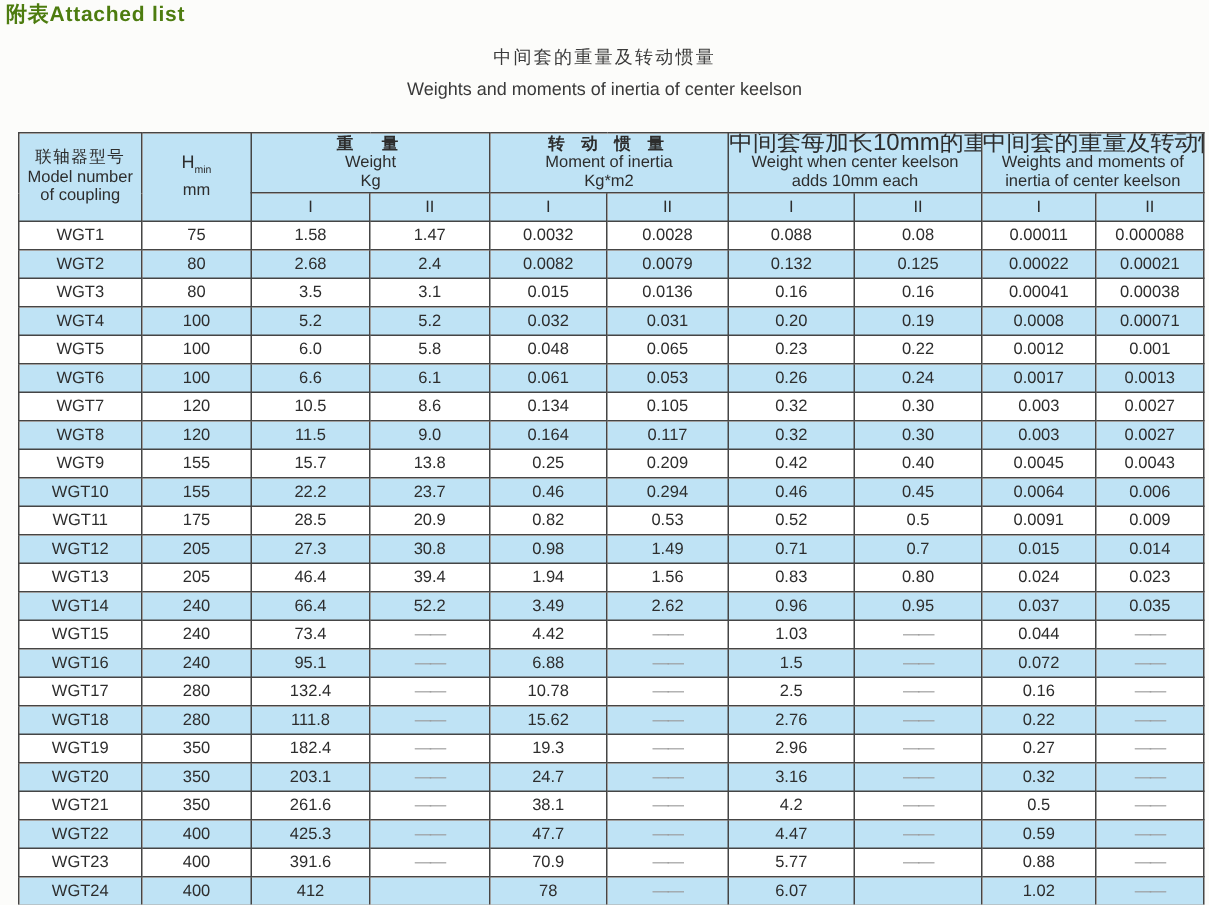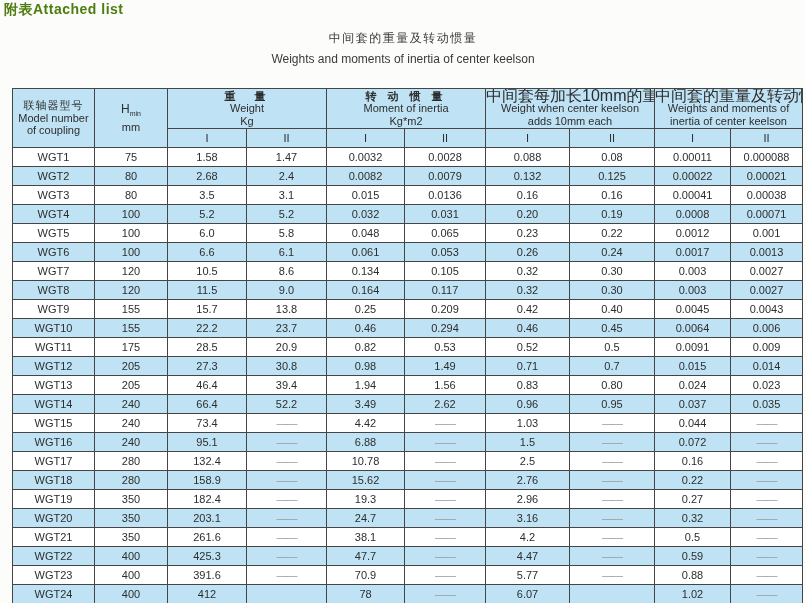--- a/index.html
+++ b/index.html
@@ -314,21 +314,21 @@
         <td>10.78</td>
         <td class="dash">——</td>
         <td>2.5</td>
         <td class="dash">——</td>
         <td>0.16</td>
         <td class="dash">——</td>
       </tr>
       <tr class="stripe">
         <td>WGT18</td>
         <td>280</td>
-        <td>158.9</td>
+        <td>111.8</td>
         <td class="dash">——</td>
         <td>15.62</td>
         <td class="dash">——</td>
         <td>2.76</td>
         <td class="dash">——</td>
         <td>0.22</td>
         <td class="dash">——</td>
       </tr>
       <tr>
         <td>WGT19</td>

